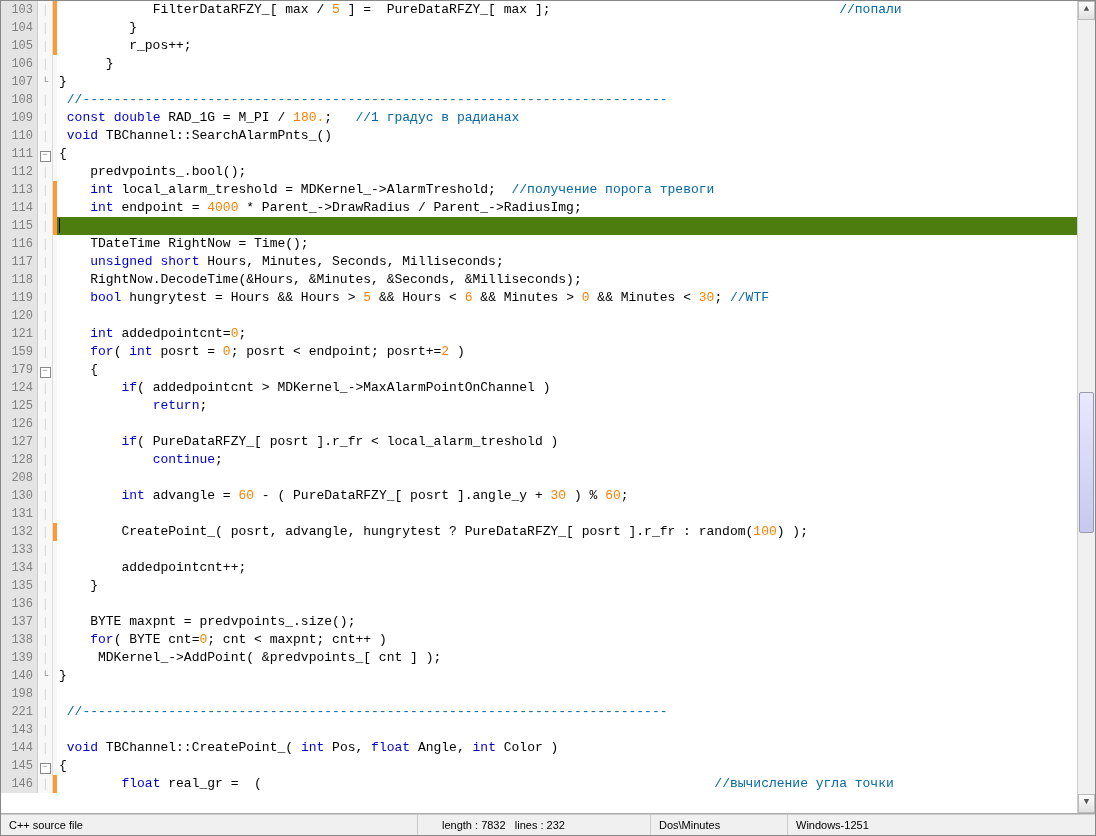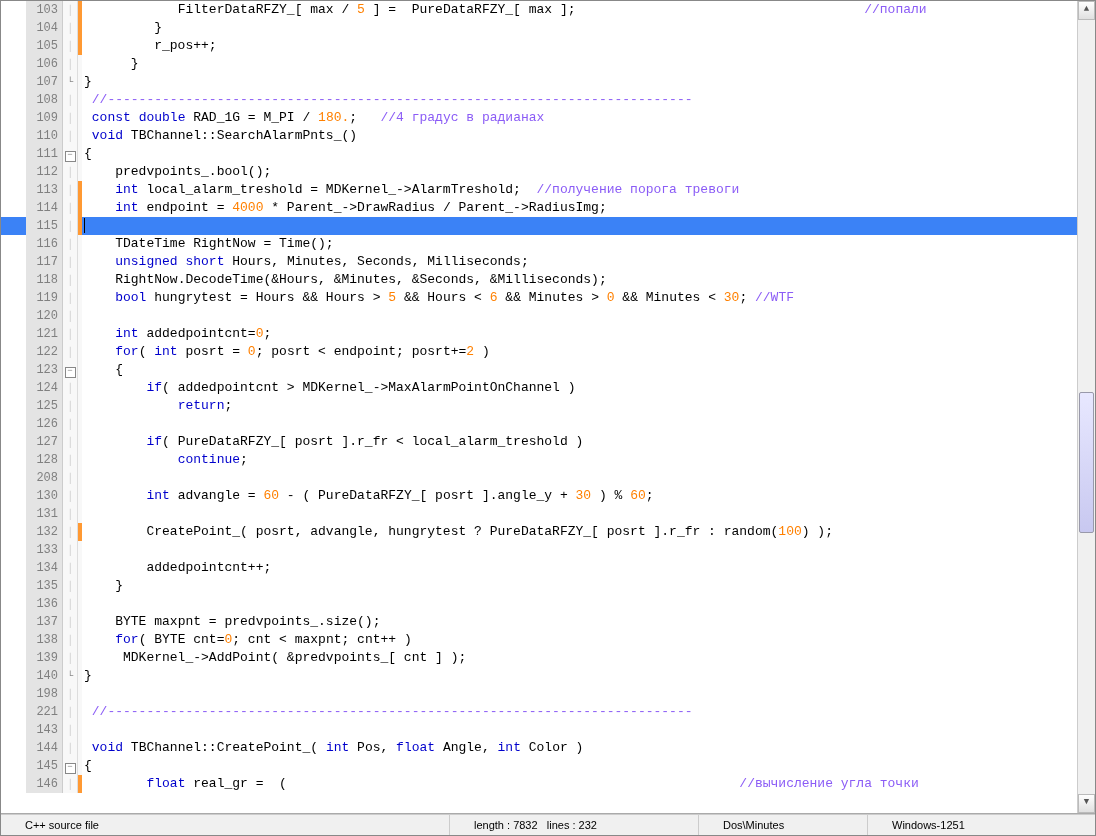--- a/index.html
+++ b/index.html
@@ -1,63 +1,63 @@
 <!DOCTYPE html>
 <html><head>
 <meta charset="utf-8">
 <style>
   body { margin:0; padding:0; font-family: Consolas, 'Courier New', monospace; font-size:13px; background:#fff; color:#000; overflow:hidden; }
   .editor-container { border:1px solid #888; width:1094px; height:834px; position:relative; background:#fff; display:flex; flex-direction:column; }
   .main-area { flex:1; display:flex; overflow:hidden; border-bottom:1px solid #aaa; }
   .code-area { flex:1; overflow:hidden; position:relative; }
-  .line { display:flex; height:18px; line-height:18px; white-space:pre;padding-left:25px; }
+  .line { display:flex; height:18px; line-height:18px; white-space:pre; }
   .gutter { width:32px; text-align:right; padding-right:4px; background:#e4e4e4; color:#808080; border-right:1px solid #ccc; font-size:12px; flex-shrink:0; }
   .fold-col { width:14px; background:#f8f8f8; border-right:1px solid #ddd; text-align:center; flex-shrink:0; position:relative; }
   .fold-box { display:inline-block; width:9px; height:9px; border:1px solid #888; background:#fff; font-size:9px; line-height:7px; text-align:center; color:#888; margin-top:3px; }
   .change-mark { width:4px; background:#f8f8f8; flex-shrink:0; }
   .change-mark.changed { background:#ff9933; }
   .code { padding-left:2px; flex:1; position:relative; }
-  .highlight-line { background:#3b82f6; }
+  .highlight-line { background:#4d7c0f; }
   .kw { color:#0000cc; }
   .num { color:#ff8000; }
-  .cmt { color:#8b5cf6; }
+  .cmt { color:#0369a1; }
   .scrollbar { width:17px; background:#f0f0f0; border-left:1px solid #ccc; display:flex; flex-direction:column; }
   .sb-btn { height:17px; background:linear-gradient(#fefefe,#e0e0e0); border:1px solid #bbb; text-align:center; font-size:9px; line-height:15px; color:#555; }
   .sb-track { flex:1; position:relative; background:#f0f0f0; }
   .sb-thumb { position:absolute; left:1px; right:1px; top:48%; height:18%; background:linear-gradient(#e8e8ff,#c8c8f0); border:1px solid #99a; border-radius:2px; }
   .statusbar { display:flex; height:20px; border-top:1px solid #ccc; background:#f0f0f0; font-family: Tahoma, sans-serif; font-size:11px; align-items:center; }
-  .sb-cell { border-right:1px solid #ccc; padding:0 24px; height:100%; display:flex; align-items:center; }
+  .sb-cell { border-right:1px solid #ccc; padding:0 8px; height:100%; display:flex; align-items:center; }
 </style>
 </head>
 <body>
 
 <div class="editor-container">
   <div class="main-area">
     <div class="code-area" id="codeArea">
         <div class="line"><div class="gutter">103</div><div class="fold-col"><span style="color:#ccc;font-size:10px;">│</span></div><div class="change-mark changed"></div><div class="code">            <span>FilterDataRFZY_[ max / </span><span class="num">5</span><span> ] =  PureDataRFZY_[ max ];</span>                                     <span class="cmt">//попали</span></div></div>
         <div class="line"><div class="gutter">104</div><div class="fold-col"><span style="color:#ccc;font-size:10px;">│</span></div><div class="change-mark changed"></div><div class="code">         <span>}</span></div></div>
         <div class="line"><div class="gutter">105</div><div class="fold-col"><span style="color:#ccc;font-size:10px;">│</span></div><div class="change-mark changed"></div><div class="code">         <span>r_pos++;</span></div></div>
         <div class="line"><div class="gutter">106</div><div class="fold-col"><span style="color:#ccc;font-size:10px;">│</span></div><div class="change-mark"></div><div class="code">      <span>}</span></div></div>
         <div class="line"><div class="gutter">107</div><div class="fold-col"><span style="color:#888;font-size:10px;">└</span></div><div class="change-mark"></div><div class="code"><span>}</span></div></div>
         <div class="line"><div class="gutter">108</div><div class="fold-col"><span style="color:#ccc;font-size:10px;">│</span></div><div class="change-mark"></div><div class="code"> <span class="cmt">//---------------------------------------------------------------------------</span></div></div>
-        <div class="line"><div class="gutter">109</div><div class="fold-col"><span style="color:#ccc;font-size:10px;">│</span></div><div class="change-mark"></div><div class="code"> <span class="kw">const</span><span> </span><span class="kw">double</span><span> RAD_1G = M_PI / </span><span class="num">180.</span><span>;   </span><span class="cmt">//4 градус в радианах</span></div></div>
+        <div class="line"><div class="gutter">109</div><div class="fold-col"><span style="color:#ccc;font-size:10px;">│</span></div><div class="change-mark"></div><div class="code"> <span class="kw">const</span><span> </span><span class="kw">double</span><span> RAD_1G = M_PI / </span><span class="num">180.</span><span>;   </span><span class="cmt">//1 градус в радианах</span></div></div>
         <div class="line"><div class="gutter">110</div><div class="fold-col"><span style="color:#ccc;font-size:10px;">│</span></div><div class="change-mark"></div><div class="code"> <span class="kw">void</span><span> TBChannel::SearchAlarmPnts_()</span></div></div>
         <div class="line"><div class="gutter">111</div><div class="fold-col"><span class="fold-box">−</span></div><div class="change-mark"></div><div class="code"><span>{</span></div></div>
         <div class="line"><div class="gutter">112</div><div class="fold-col"><span style="color:#ccc;font-size:10px;">│</span></div><div class="change-mark"></div><div class="code">    <span>predvpoints_.bool();</span></div></div>
         <div class="line"><div class="gutter">113</div><div class="fold-col"><span style="color:#ccc;font-size:10px;">│</span></div><div class="change-mark changed"></div><div class="code">    <span class="kw">int</span><span> local_alarm_treshold = MDKernel_-&gt;AlarmTreshold;  </span><span class="cmt">//получение порога тревоги</span></div></div>
         <div class="line"><div class="gutter">114</div><div class="fold-col"><span style="color:#ccc;font-size:10px;">│</span></div><div class="change-mark changed"></div><div class="code">    <span class="kw">int</span><span> endpoint = </span><span class="num">4000</span><span> * Parent_-&gt;DrawRadius / Parent_-&gt;RadiusImg;</span></div></div>
         <div class="line highlight-line"><div class="gutter">115</div><div class="fold-col"><span style="color:#ccc;font-size:10px;">│</span></div><div class="change-mark changed"></div><div class="code"><span style="border-left: 1px solid rgb(0, 0, 0); margin-left: 0px;">&nbsp;</span>    </div></div>
         <div class="line"><div class="gutter">116</div><div class="fold-col"><span style="color:#ccc;font-size:10px;">│</span></div><div class="change-mark"></div><div class="code">    <span>TDateTime RightNow = Time();</span></div></div>
         <div class="line"><div class="gutter">117</div><div class="fold-col"><span style="color:#ccc;font-size:10px;">│</span></div><div class="change-mark"></div><div class="code">    <span class="kw">unsigned</span><span> </span><span class="kw">short</span><span> Hours, Minutes, Seconds, Milliseconds;</span></div></div>
         <div class="line"><div class="gutter">118</div><div class="fold-col"><span style="color:#ccc;font-size:10px;">│</span></div><div class="change-mark"></div><div class="code">    <span>RightNow.DecodeTime(&amp;Hours, &amp;Minutes, &amp;Seconds, &amp;Milliseconds);</span></div></div>
         <div class="line"><div class="gutter">119</div><div class="fold-col"><span style="color:#ccc;font-size:10px;">│</span></div><div class="change-mark"></div><div class="code">    <span class="kw">bool</span><span> hungrytest = Hours &amp;&amp; Hours &gt; </span><span class="num">5</span><span> &amp;&amp; Hours &lt; </span><span class="num">6</span><span> &amp;&amp; Minutes &gt; </span><span class="num">0</span><span> &amp;&amp; Minutes &lt; </span><span class="num">30</span><span>; </span><span class="cmt">//WTF</span></div></div>
         <div class="line"><div class="gutter">120</div><div class="fold-col"><span style="color:#ccc;font-size:10px;">│</span></div><div class="change-mark"></div><div class="code"></div></div>
         <div class="line"><div class="gutter">121</div><div class="fold-col"><span style="color:#ccc;font-size:10px;">│</span></div><div class="change-mark"></div><div class="code">    <span class="kw">int</span><span> addedpointcnt=</span><span class="num">0</span><span>;</span></div></div>
-        <div class="line"><div class="gutter">122</div><div class="fold-col"><span style="color:#ccc;font-size:10px;">│</span></div><div class="change-mark"></div><div class="code">    <span class="kw">for</span><span>( </span><span class="kw">int</span><span> posrt = </span><span class="num">0</span><span>; posrt &lt; endpoint; posrt+=</span><span class="num">2</span><span> )</span></div></div>
-        <div class="line"><div class="gutter">123</div><div class="fold-col"><span class="fold-box">−</span></div><div class="change-mark"></div><div class="code">    <span>{</span></div></div>
+        <div class="line"><div class="gutter">159</div><div class="fold-col"><span style="color:#ccc;font-size:10px;">│</span></div><div class="change-mark"></div><div class="code">    <span class="kw">for</span><span>( </span><span class="kw">int</span><span> posrt = </span><span class="num">0</span><span>; posrt &lt; endpoint; posrt+=</span><span class="num">2</span><span> )</span></div></div>
+        <div class="line"><div class="gutter">179</div><div class="fold-col"><span class="fold-box">−</span></div><div class="change-mark"></div><div class="code">    <span>{</span></div></div>
         <div class="line"><div class="gutter">124</div><div class="fold-col"><span style="color:#ccc;font-size:10px;">│</span></div><div class="change-mark"></div><div class="code">        <span class="kw">if</span><span>( addedpointcnt &gt; MDKernel_-&gt;MaxAlarmPointOnChannel )</span></div></div>
         <div class="line"><div class="gutter">125</div><div class="fold-col"><span style="color:#ccc;font-size:10px;">│</span></div><div class="change-mark"></div><div class="code">            <span class="kw">return</span><span>;</span></div></div>
         <div class="line"><div class="gutter">126</div><div class="fold-col"><span style="color:#ccc;font-size:10px;">│</span></div><div class="change-mark"></div><div class="code"></div></div>
         <div class="line"><div class="gutter">127</div><div class="fold-col"><span style="color:#ccc;font-size:10px;">│</span></div><div class="change-mark"></div><div class="code">        <span class="kw">if</span><span>( PureDataRFZY_[ posrt ].r_fr &lt; local_alarm_treshold )</span></div></div>
         <div class="line"><div class="gutter">128</div><div class="fold-col"><span style="color:#ccc;font-size:10px;">│</span></div><div class="change-mark"></div><div class="code">            <span class="kw">continue</span><span>;</span></div></div>
         <div class="line"><div class="gutter">208</div><div class="fold-col"><span style="color:#ccc;font-size:10px;">│</span></div><div class="change-mark"></div><div class="code"></div></div>
         <div class="line"><div class="gutter">130</div><div class="fold-col"><span style="color:#ccc;font-size:10px;">│</span></div><div class="change-mark"></div><div class="code">        <span class="kw">int</span><span> advangle = </span><span class="num">60</span><span> - ( PureDataRFZY_[ posrt ].angle_y + </span><span class="num">30</span><span> ) % </span><span class="num">60</span><span>;</span></div></div>
         <div class="line"><div class="gutter">131</div><div class="fold-col"><span style="color:#ccc;font-size:10px;">│</span></div><div class="change-mark"></div><div class="code"></div></div>
         <div class="line"><div class="gutter">132</div><div class="fold-col"><span style="color:#ccc;font-size:10px;">│</span></div><div class="change-mark changed"></div><div class="code">        <span>CreatePoint_( posrt, advangle, hungrytest ? PureDataRFZY_[ posrt ].r_fr : random(</span><span class="num">100</span><span>) );</span></div></div>
         <div class="line"><div class="gutter">133</div><div class="fold-col"><span style="color:#ccc;font-size:10px;">│</span></div><div class="change-mark"></div><div class="code"></div></div>
@@ -78,20 +78,20 @@
     <div class="scrollbar">
       <div class="sb-btn">▲</div>
       <div class="sb-track">
         <div class="sb-thumb"></div>
       </div>
       <div class="sb-btn">▼</div>
     </div>
   </div>
   <div class="statusbar">
     <div class="sb-cell" style="width:400px;">C++ source file</div>
-    <div class="sb-cell" style="width:200px;">
+    <div class="sb-cell" style="width:200px;margin-left:16px;">
       <span>length : 7832</span>&nbsp;&nbsp;&nbsp;
       <span>lines : 232</span>
     </div>
     <div class="sb-cell" style="width:120px;">Dos\Minutes</div>
     <div class="sb-cell" style="flex:1;border-right:none;">Windows-1251</div>
   </div>
 </div>
 
 </body></html>

